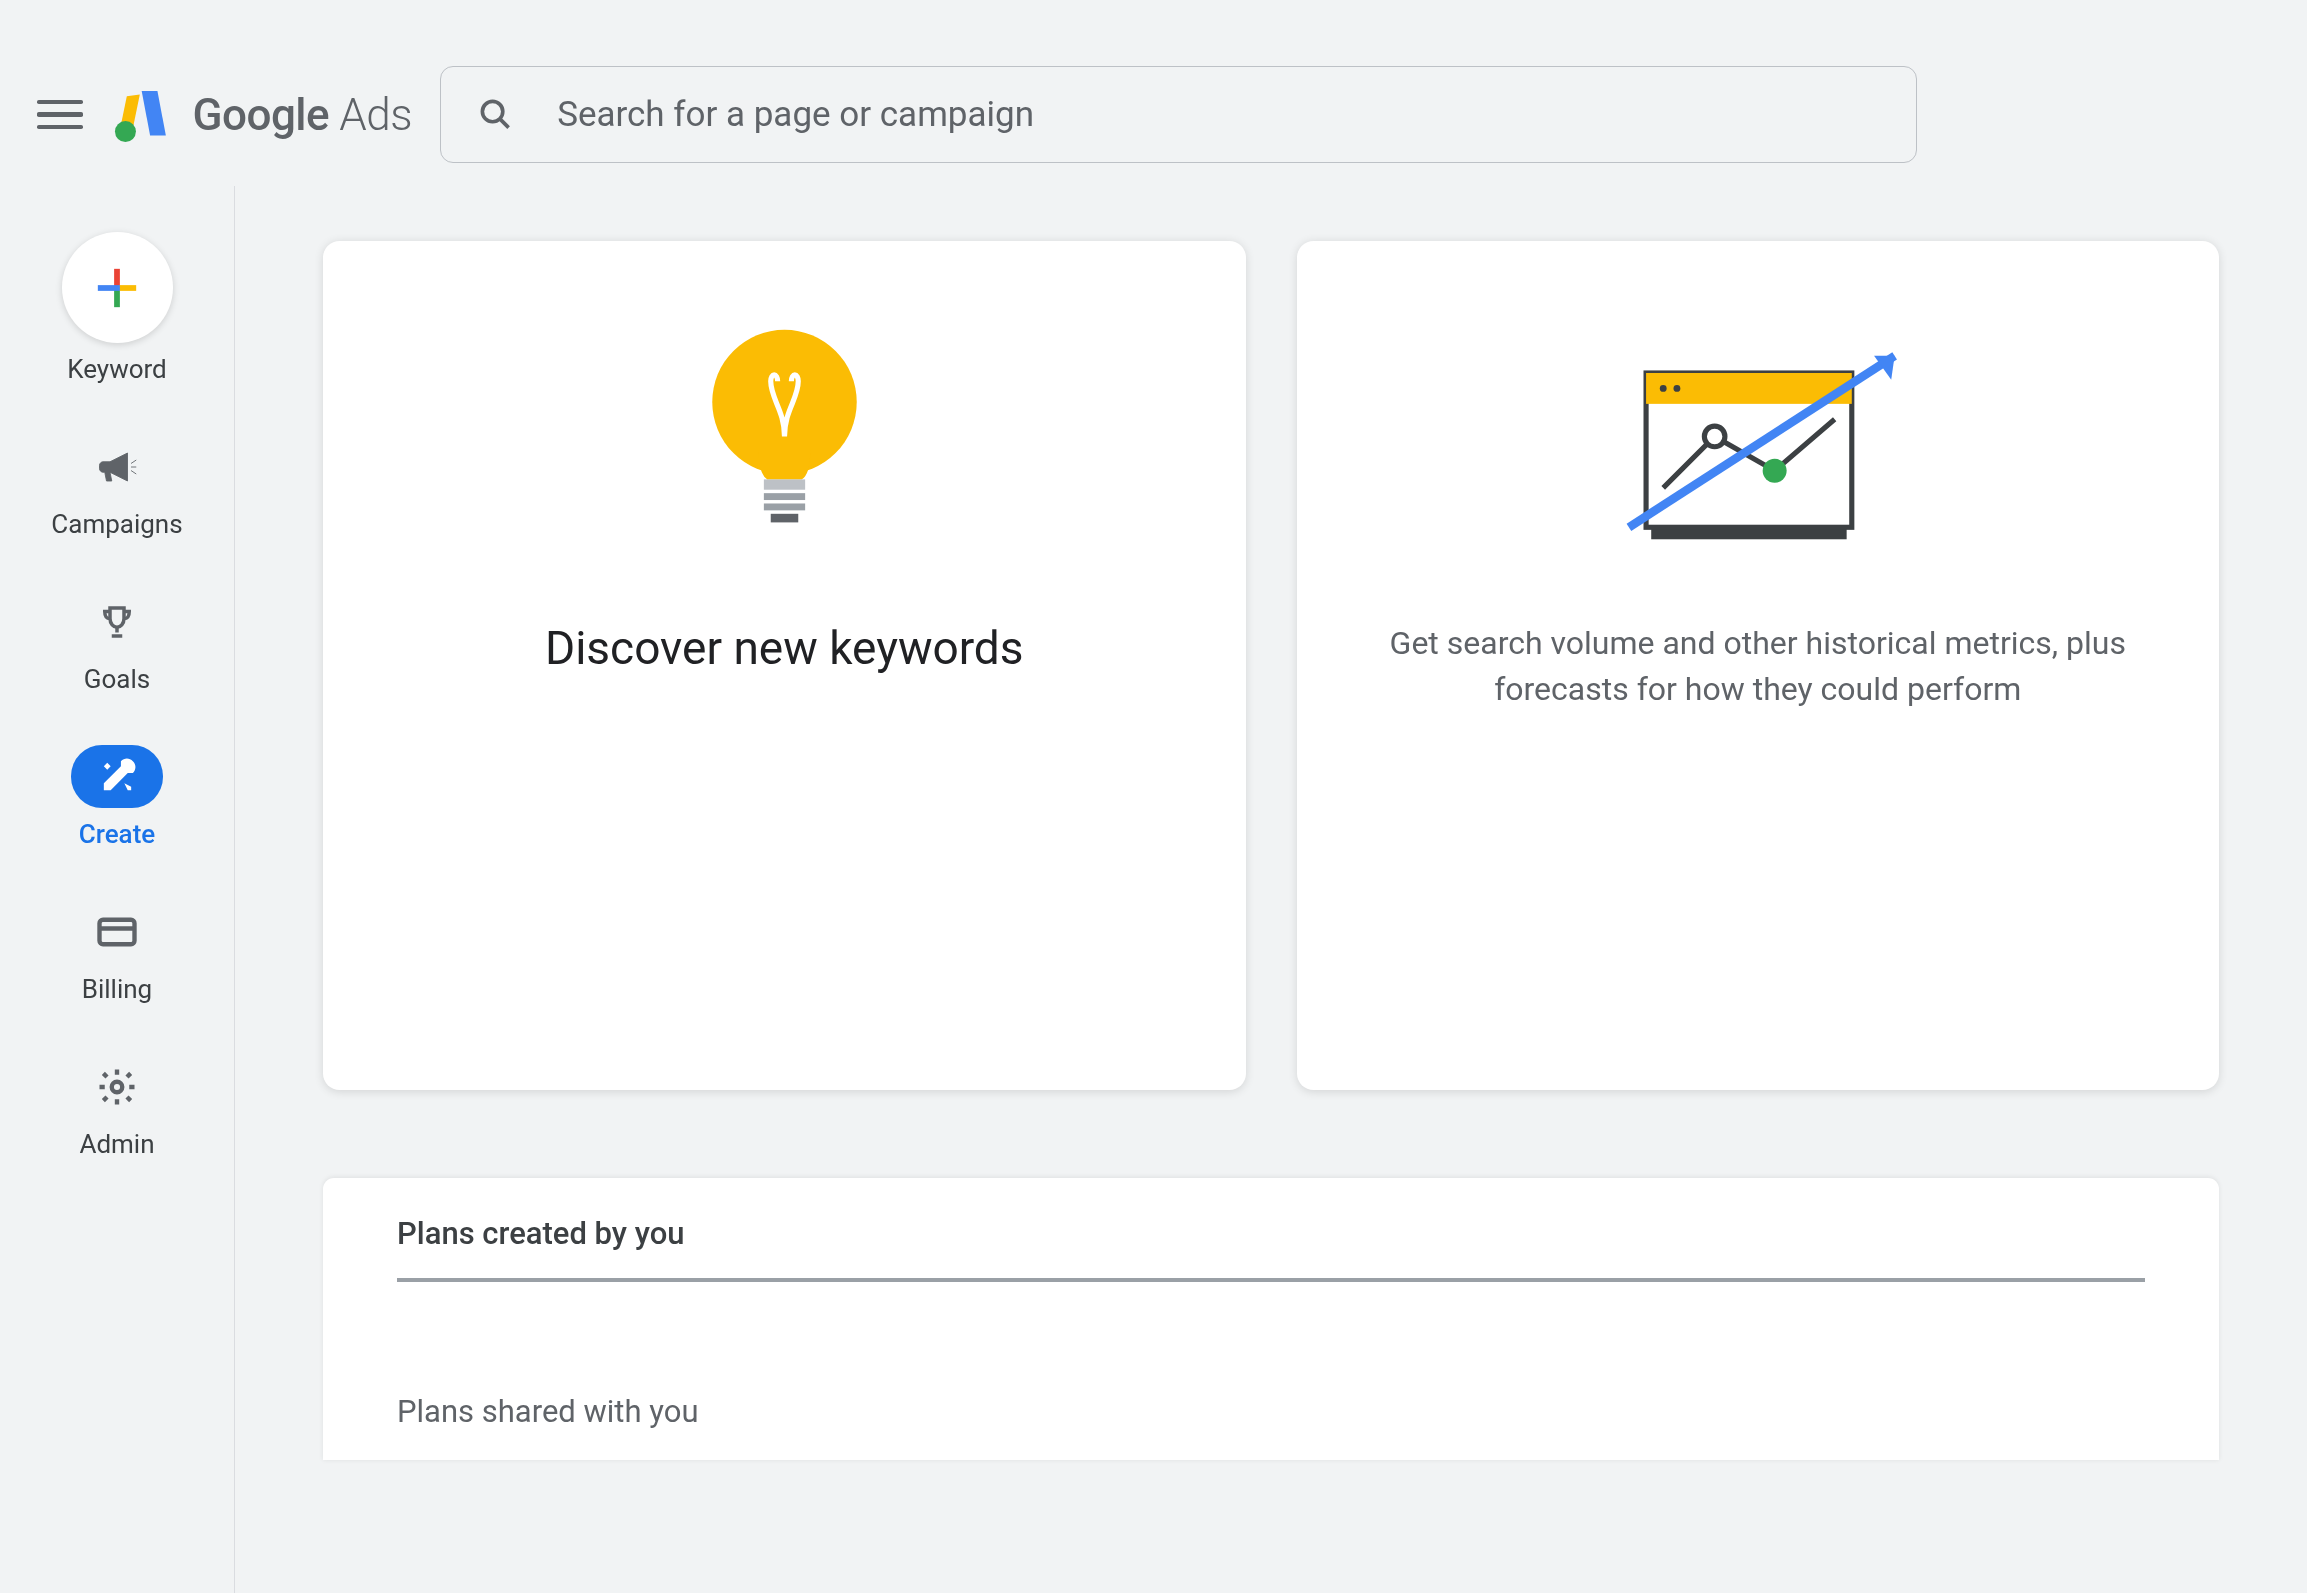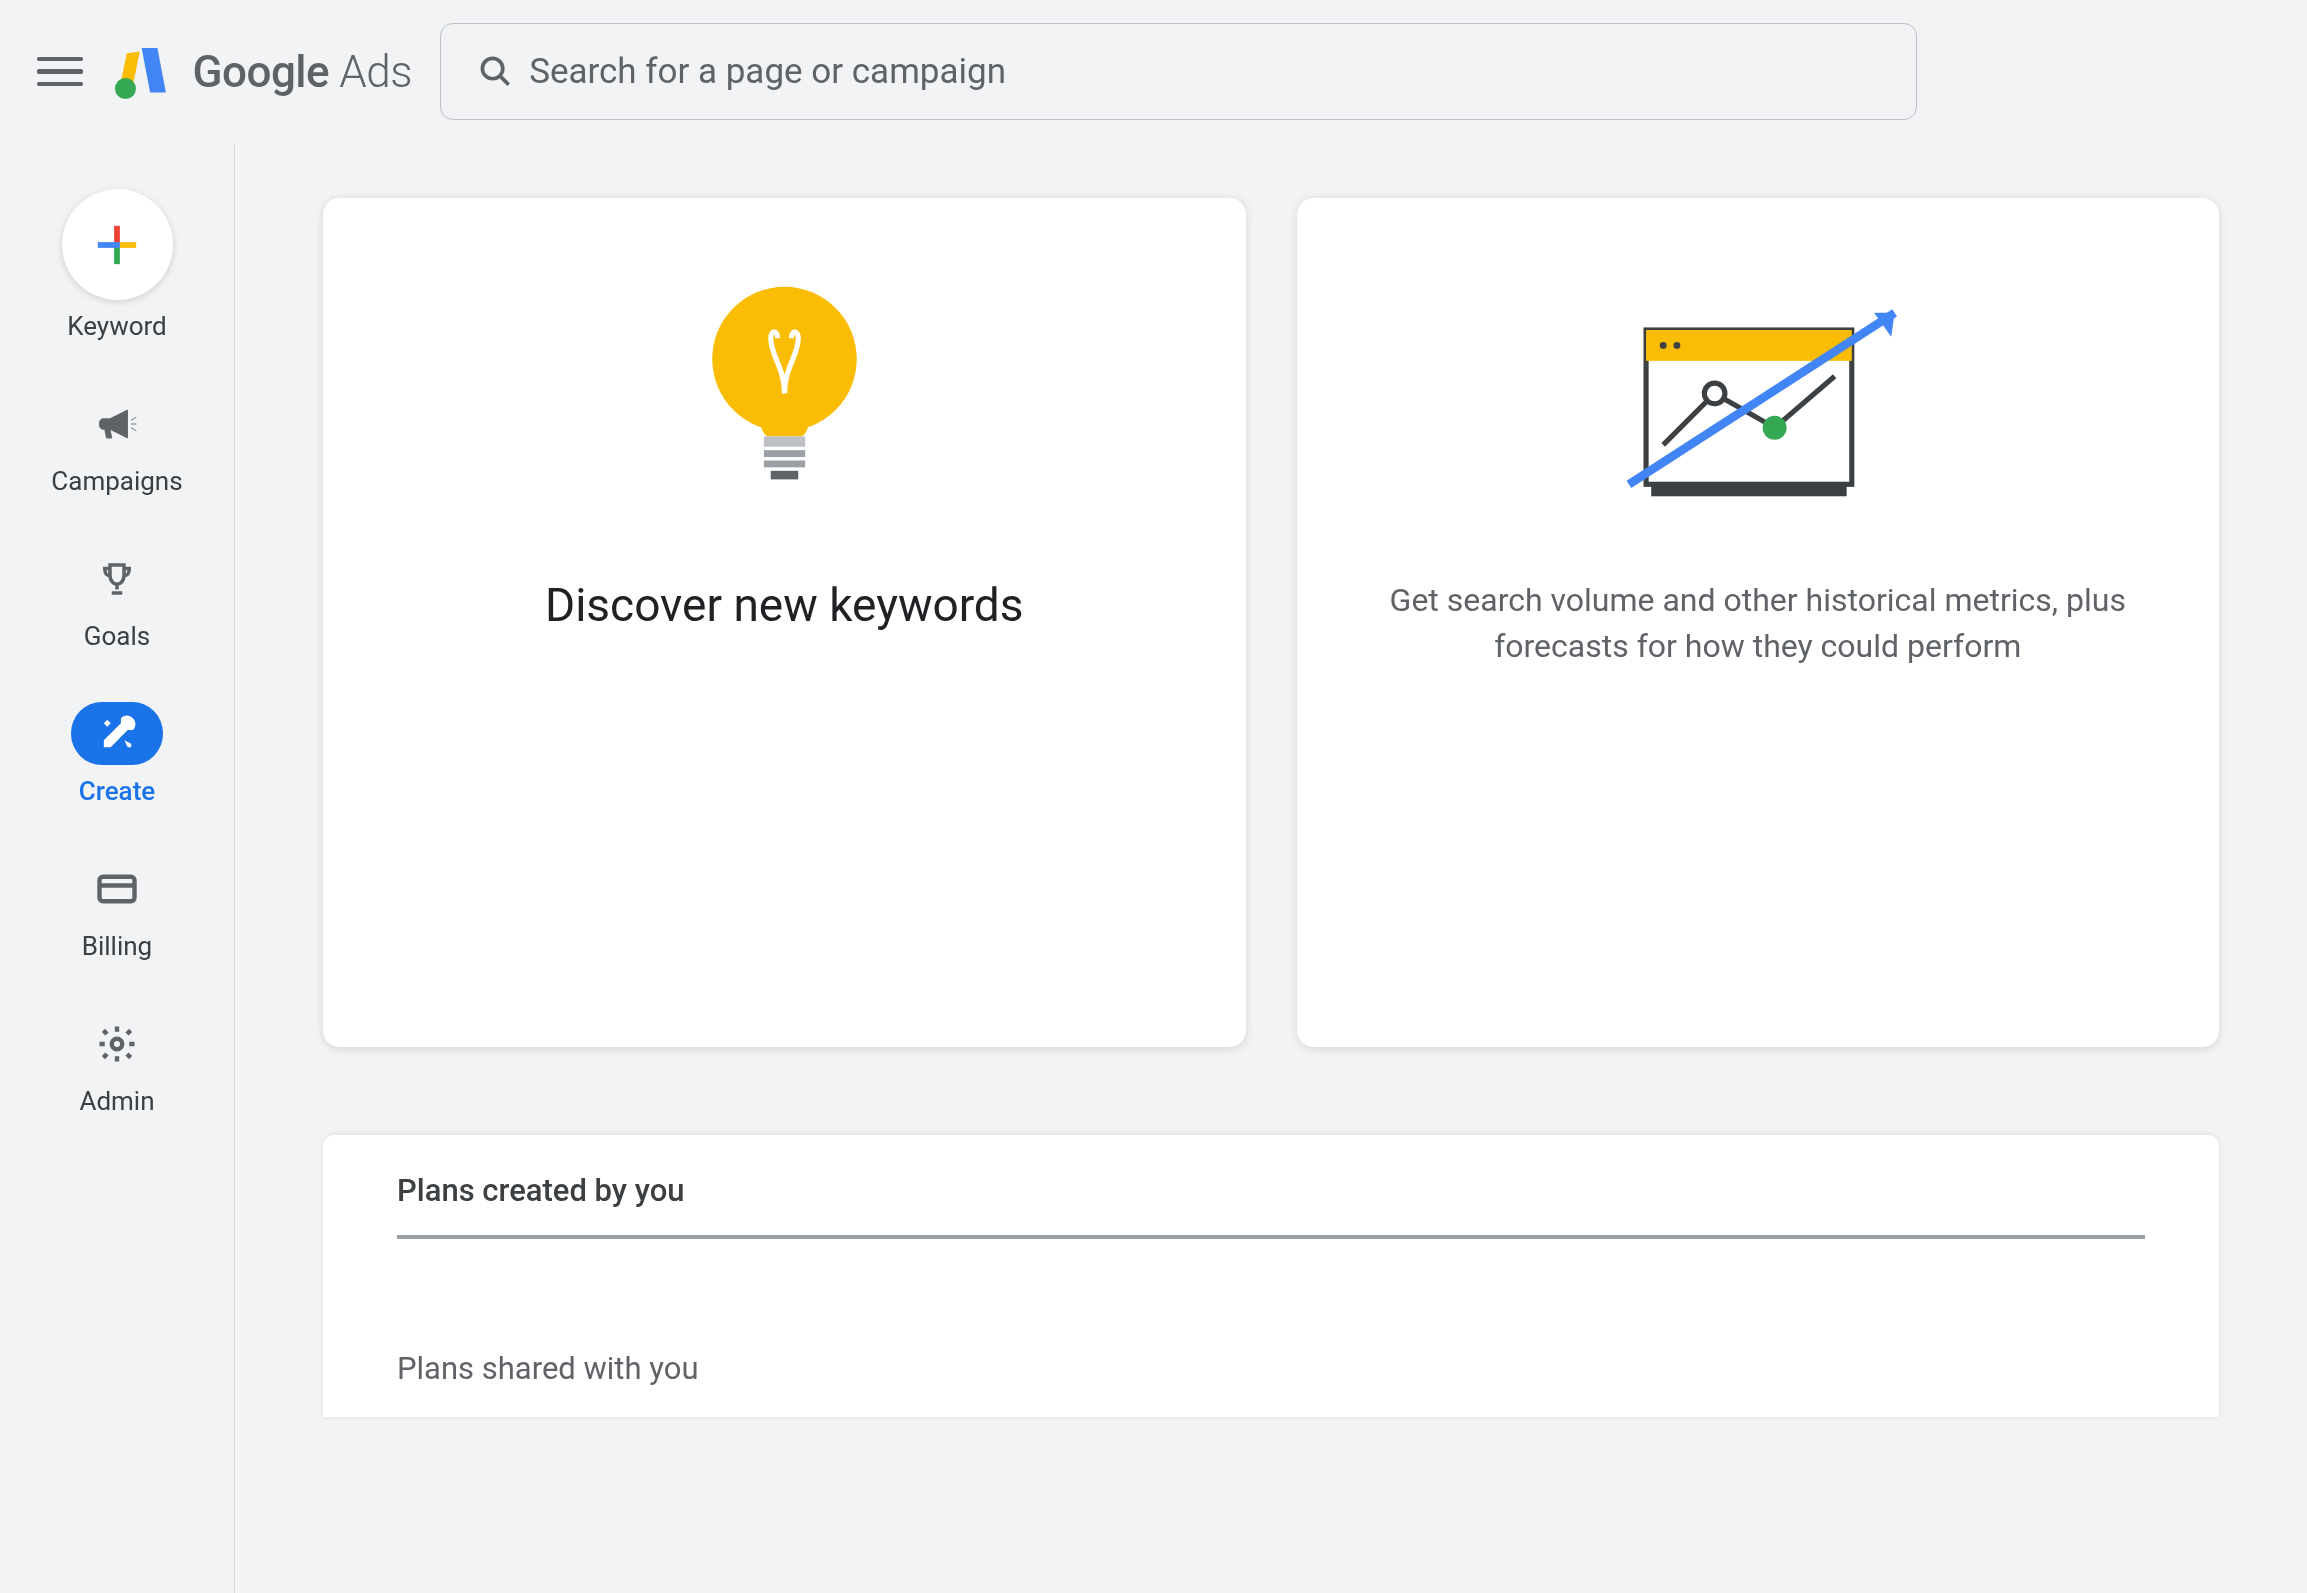--- a/index.html
+++ b/index.html
@@ -8,20 +8,21 @@
       background: #f1f3f4;
       width: 2307px;
       height: 1594px;
       overflow: hidden;
     }
     .header {
       display: flex;
       align-items: center;
       padding: 23px 37px;
       gap: 28px;
+      margin-top: 43px;
     }
     .hamburger {
       width: 46px;
       height: 37px;
       display: flex;
       flex-direction: column;
       justify-content: space-between;
       cursor: pointer;
       padding: 3.7px 0;
     }
@@ -50,21 +51,21 @@
     .logo-text .light { font-weight: 300; }
     .search-bar {
       flex: 1;
       max-width: 1477px;
       height: 97px;
       border: 1.8px solid #bdc1c6;
       border-radius: 13px;
       display: flex;
       align-items: center;
       padding: 0 37px;
-      gap: 16px;
+      gap: 44px;
       background: #f1f3f4;
     }
     .search-icon {
       width: 35px;
       height: 35px;
       flex-shrink: 0;
     }
     .search-input {
       flex: 1;
       border: none;

